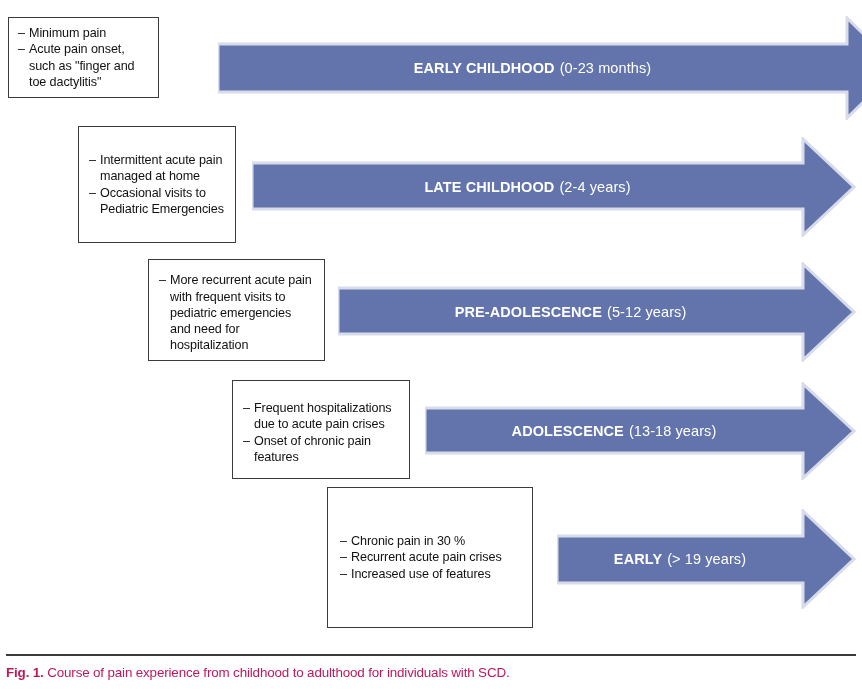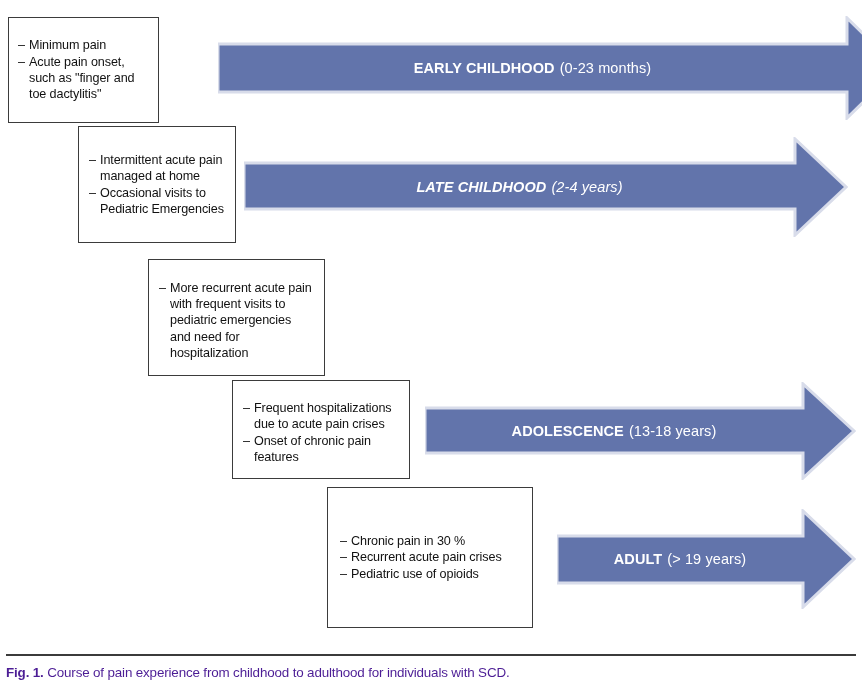--- a/index.html
+++ b/index.html
@@ -102,21 +102,21 @@
     height: 2px;
     background: #3b3b3b;
   }
   #caption {
     position: absolute;
     left: 6px;
     top: 664px;
     width: 852px;
     font-size: 13.4px;
     line-height: 18px;
-    color: #4c1d95;
+    color: #be185d;
     letter-spacing: -0.15px;
   }
   #caption .fignum {
     font-weight: bold;
   }
 </style>
 </head>
 <body>
 
 <div id="figure">
@@ -124,83 +124,92 @@
   <div class="arrow" style="left:174px; top:16px; width:682px; height:104px;margin-left:44px;">
     <svg viewBox="0 0 682 104" preserveAspectRatio="none">
       <polygon points="0,28 629,28 629,2 680,52 629,102 629,76 0,76" fill="#6274ab" stroke="#d8dcea" stroke-width="3"></polygon>
     </svg>
     <div class="arrow-label shaft-centered" style="left:0; width:629px;">
       <span class="stage">EARLY CHILDHOOD</span>
       <span class="ages">(0-23 months)</span>
     </div>
   </div>
 
-  <div class="arrow" style="left:244px; top:137px; width:604px; height:100px;font-style:italic;">
+  <div class="arrow" style="left:252px; top:137px; width:604px; height:100px;">
     <svg viewBox="0 0 604 100" preserveAspectRatio="none">
       <polygon points="0,26 551,26 551,2 602,50 551,98 551,72 0,72" fill="#6274ab" stroke="#d8dcea" stroke-width="3"></polygon>
     </svg>
     <div class="arrow-label shaft-centered" style="left:0; width:551px;">
       <span class="stage">LATE CHILDHOOD</span>
       <span class="ages">(2-4 years)</span>
     </div>
   </div>
 
+  <div class="arrow" style="left:338px; top:262px; width:518px; height:100px;">
+    <svg viewBox="0 0 518 100" preserveAspectRatio="none">
+      <polygon points="0,26 465,26 465,2 516,50 465,98 465,72 0,72" fill="#6274ab" stroke="#d8dcea" stroke-width="3"></polygon>
+    </svg>
+    <div class="arrow-label shaft-centered" style="left:0; width:465px;">
+      <span class="stage">PRE-ADOLESCENCE</span>
+      <span class="ages">(5-12 years)</span>
+    </div>
+  </div>
 
   <div class="arrow" style="left:425px; top:382px; width:431px; height:98px;">
     <svg viewBox="0 0 431 98" preserveAspectRatio="none">
       <polygon points="0,26 378,26 378,2 429,49 378,96 378,71 0,71" fill="#6274ab" stroke="#d8dcea" stroke-width="3"></polygon>
     </svg>
     <div class="arrow-label shaft-centered" style="left:0; width:378px;">
       <span class="stage">ADOLESCENCE</span>
       <span class="ages">(13-18 years)</span>
     </div>
   </div>
 
   <div class="arrow" style="left:557px; top:509px; width:299px; height:100px;">
     <svg viewBox="0 0 299 100" preserveAspectRatio="none">
       <polygon points="0,27 246,27 246,2 297,50 246,98 246,74 0,74" fill="#6274ab" stroke="#d8dcea" stroke-width="3"></polygon>
     </svg>
     <div class="arrow-label shaft-centered" style="left:0; width:246px;">
-      <span class="stage">ADULT</span>
+      <span class="stage">EARLY</span>
       <span class="ages">(&gt; 19 years)</span>
     </div>
   </div>
 
-  <div class="callout" style="left:8px; top:17px; width:151px; height:106px; padding:6px 9px 6px 9px;">
+  <div class="callout" style="left:8px; top:17px; width:151px; height:81px; padding:6px 9px 6px 9px;">
     <ul>
       <li>Minimum pain</li>
       <li>Acute pain onset, such as "finger and toe dactylitis"</li>
     </ul>
   </div>
 
   <div class="callout" style="left:78px; top:126px; width:158px; height:117px; padding:6px 9px 6px 10px;">
     <ul>
       <li>Intermittent acute pain managed at home</li>
       <li>Occasional visits to Pediatric Emergencies</li>
     </ul>
   </div>
 
-  <div class="callout" style="left:148px; top:259px; width:177px; height:117px; padding:12px 9px 6px 10px;">
+  <div class="callout" style="left:148px; top:259px; width:177px; height:102px; padding:12px 9px 6px 10px;">
     <ul>
       <li>More recurrent acute pain with frequent visits to pediatric emergencies and need for hospitalization</li>
     </ul>
   </div>
 
   <div class="callout" style="left:232px; top:380px; width:178px; height:99px; padding:12px 9px 6px 10px;">
     <ul>
       <li>Frequent hospitalizations due to acute pain crises</li>
       <li>Onset of chronic pain features</li>
     </ul>
   </div>
 
   <div class="callout" style="left:327px; top:487px; width:206px; height:141px; padding:6px 9px 6px 12px;">
     <ul>
       <li>Chronic pain in 30 %</li>
       <li>Recurrent acute pain crises</li>
-      <li>Pediatric use of opioids</li>
+      <li>Increased use of features</li>
     </ul>
   </div>
 
   <div id="caption-rule"></div>
   <div id="caption">
     <span class="fignum">Fig. 1.</span>
     <span>Course of pain experience from childhood to adulthood for individuals with SCD.</span>
   </div>
 
 </div>

